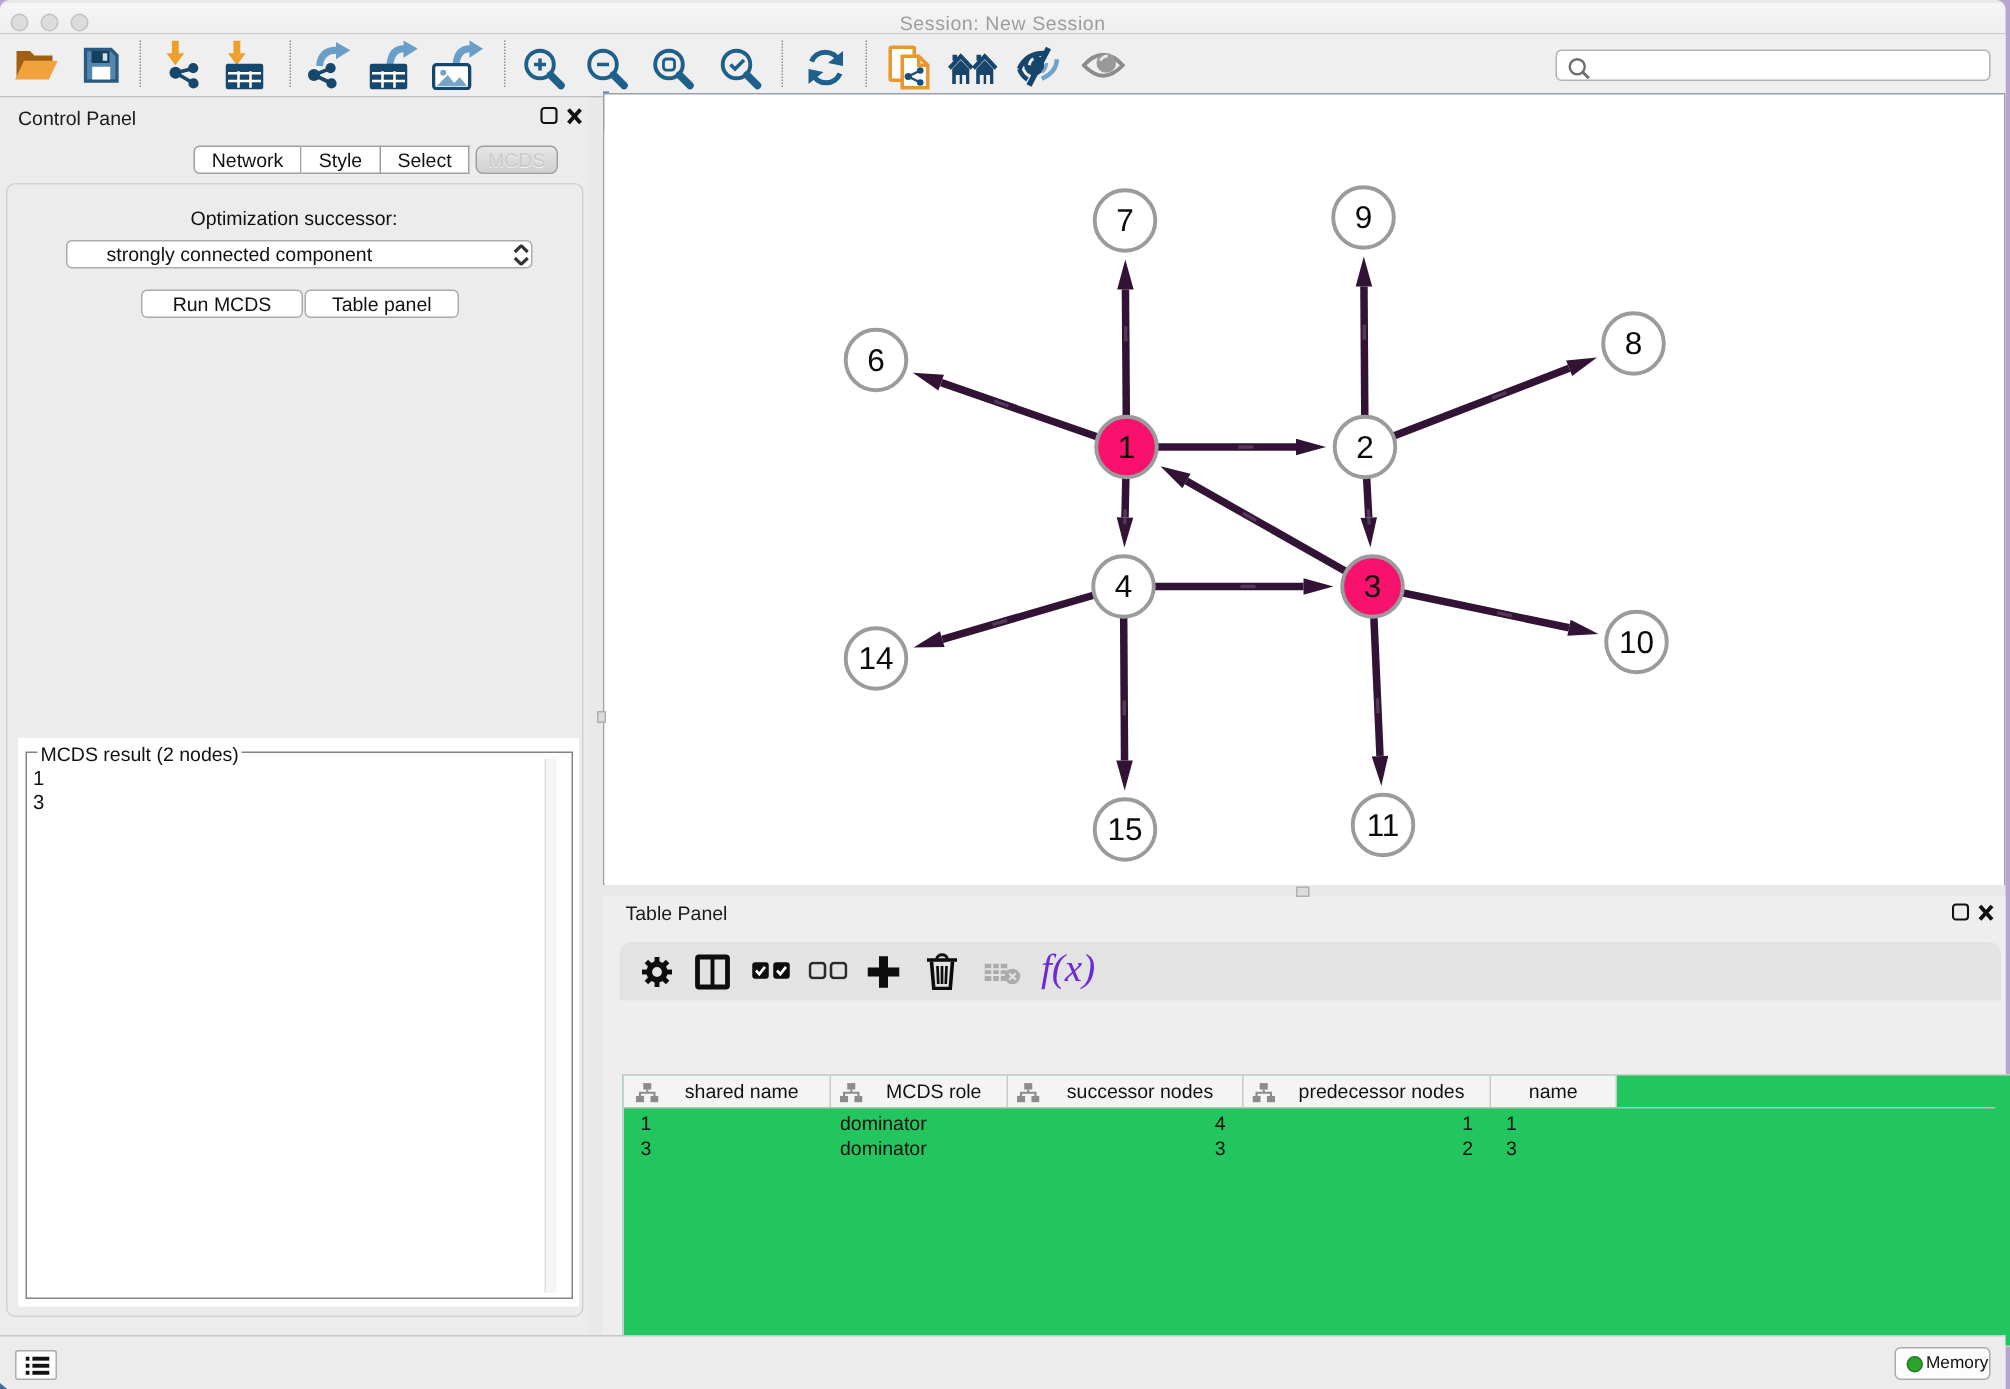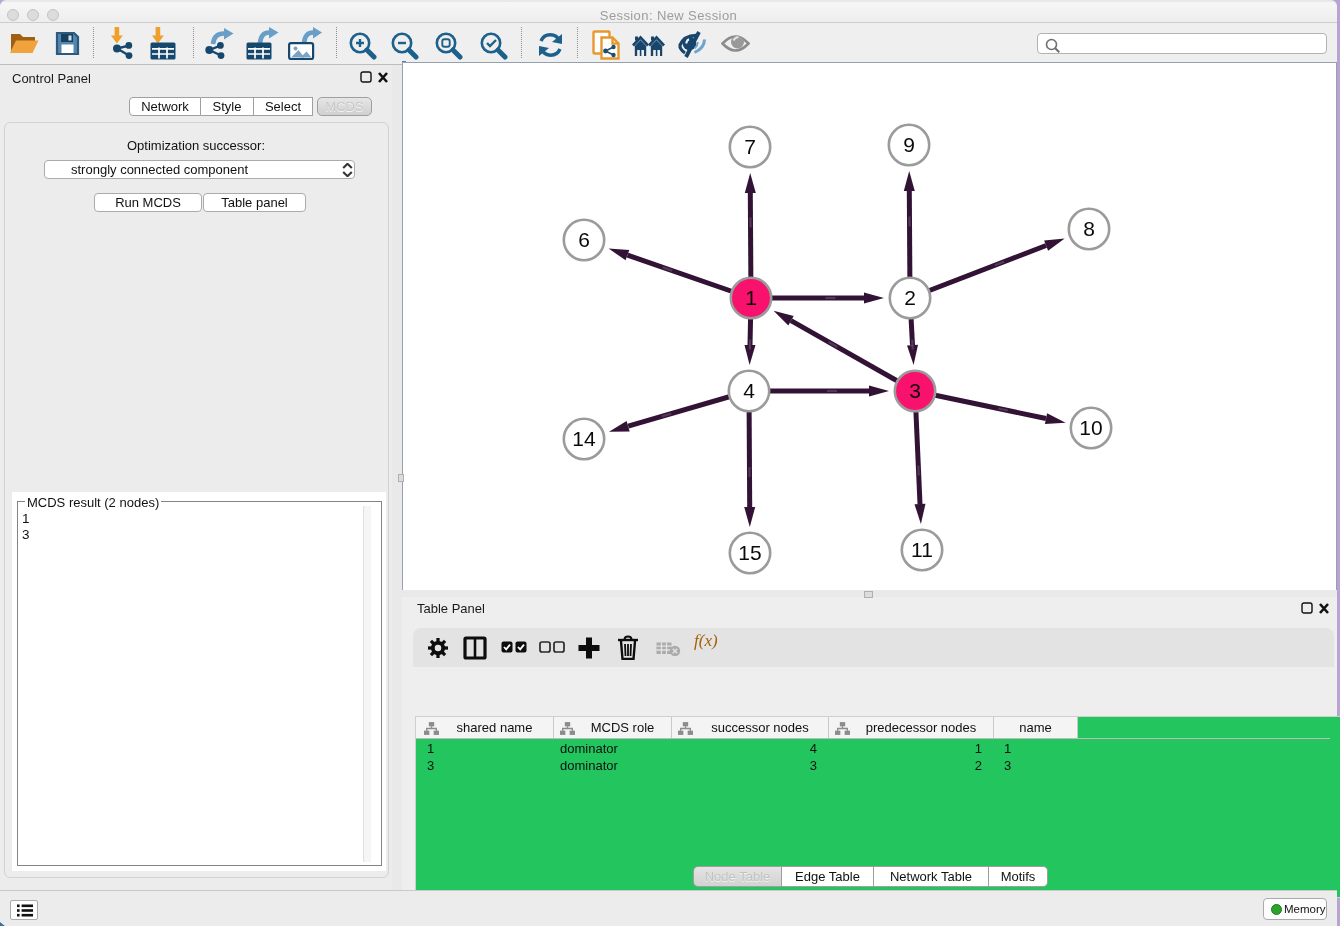--- a/index.html
+++ b/index.html
@@ -341,21 +341,21 @@
         <path d="M1,5 H21" stroke="#0d0d0d" stroke-width="2.4"></path>
         <path d="M7.5,4.5 C7.5,0.5 14.5,0.5 14.5,4.5" fill="none" stroke="#0d0d0d" stroke-width="2"></path>
         <path d="M8,9 L8.5,21 M11,9 V21 M14,9 L13.5,21" stroke="#0d0d0d" stroke-width="1.8"></path>
       </svg>
       <svg class="abs" style="left:243px; top:14px" width="25" height="14" viewBox="0 0 25 14">
         <rect x="0.5" y="0.5" width="15" height="11.5" fill="#ababab"></rect>
         <path d="M0.5,4.2 h15 M0.5,8 h15 M5.5,0.5 v11.5 M10.5,0.5 v11.5" stroke="#e3e3e3" stroke-width="1.3"></path>
         <circle cx="19" cy="9" r="5.2" fill="#ababab"></circle>
         <path d="M16.8,6.8 l4.4,4.4 M21.2,6.8 l-4.4,4.4" stroke="#e3e3e3" stroke-width="1.5"></path>
       </svg>
-      <div class="abs" style="left:281px; top:3px; font-family:'Liberation Serif',serif; font-style:italic; font-size:17px; color:#a16207;">f(x)</div>
+      <div class="abs" style="left:281px; top:3px; font-family:'Liberation Serif',serif; font-style:italic; font-size:26px; color:#6d28d9;">f(x)</div>
     </div>
     <div id="tp-table">
       <div class="th" style="left:0; width:138px;">shared name</div>
       <div class="th" style="left:138px; width:118px;">MCDS role</div>
       <div class="th" style="left:256px; width:157px;">successor nodes</div>
       <div class="th" style="left:413px; width:165px;">predecessor nodes</div>
       <div class="th" style="left:578px; width:84px; padding-left:0;">name</div>
       <div class="abs" style="left:0; top:21px; width:914px; height:0; border-top:1px solid #bdbdbd;"></div>
       <svg class="hicon" style="left:8px; top:5px" viewBox="0 0 14 12">
           <use href="#hier"></use>
@@ -373,26 +373,20 @@
       <div class="trow" style="left:144px; top:23px;">dominator</div>
       <div class="trow" style="left:256px; top:23px; width:145px; text-align:right;">4</div>
       <div class="trow" style="left:413px; top:23px; width:153px; text-align:right;">1</div>
       <div class="trow" style="left:588px; top:23px;">1</div>
       <div class="trow" style="left:11px; top:40px;">3</div>
       <div class="trow" style="left:144px; top:40px;">dominator</div>
       <div class="trow" style="left:256px; top:40px; width:145px; text-align:right;">3</div>
       <div class="trow" style="left:413px; top:40px; width:153px; text-align:right;">2</div>
       <div class="trow" style="left:588px; top:40px;">3</div>
     </div>
-    <div class="btabs" style="left:291px;">
-      <div class="btab first" style="width:89px; border-left:1px solid #9f9f9f; border-radius:5px 0 0 5px; background:linear-gradient(#e4e4e4,#d2d2d2); color:#c2c2c2; text-shadow:0 1px 0 #f2f2f2;">Node Table</div>
-      <div class="btab" style="width:92px">Edge Table</div>
-      <div class="btab" style="width:115px">Network Table</div>
-      <div class="btab" style="width:59px; border-radius:0 5px 5px 0;">Motifs</div>
-    </div>
   </div>
   <div id="statusbar">
     <div id="listbtn">
       <svg style="position:absolute; left:6px; top:3px" width="16" height="13" viewBox="0 0 16 13">
         <rect x="0" y="0.5" width="2.6" height="2.6" fill="#111"></rect>
           <rect x="0" y="5.2" width="2.6" height="2.6" fill="#111"></rect>
           <rect x="0" y="9.9" width="2.6" height="2.6" fill="#111"></rect>
         <rect x="4.6" y="0.5" width="11.4" height="2.6" fill="#111"></rect>
           <rect x="4.6" y="5.2" width="11.4" height="2.6" fill="#111"></rect>
           <rect x="4.6" y="9.9" width="11.4" height="2.6" fill="#111"></rect>

